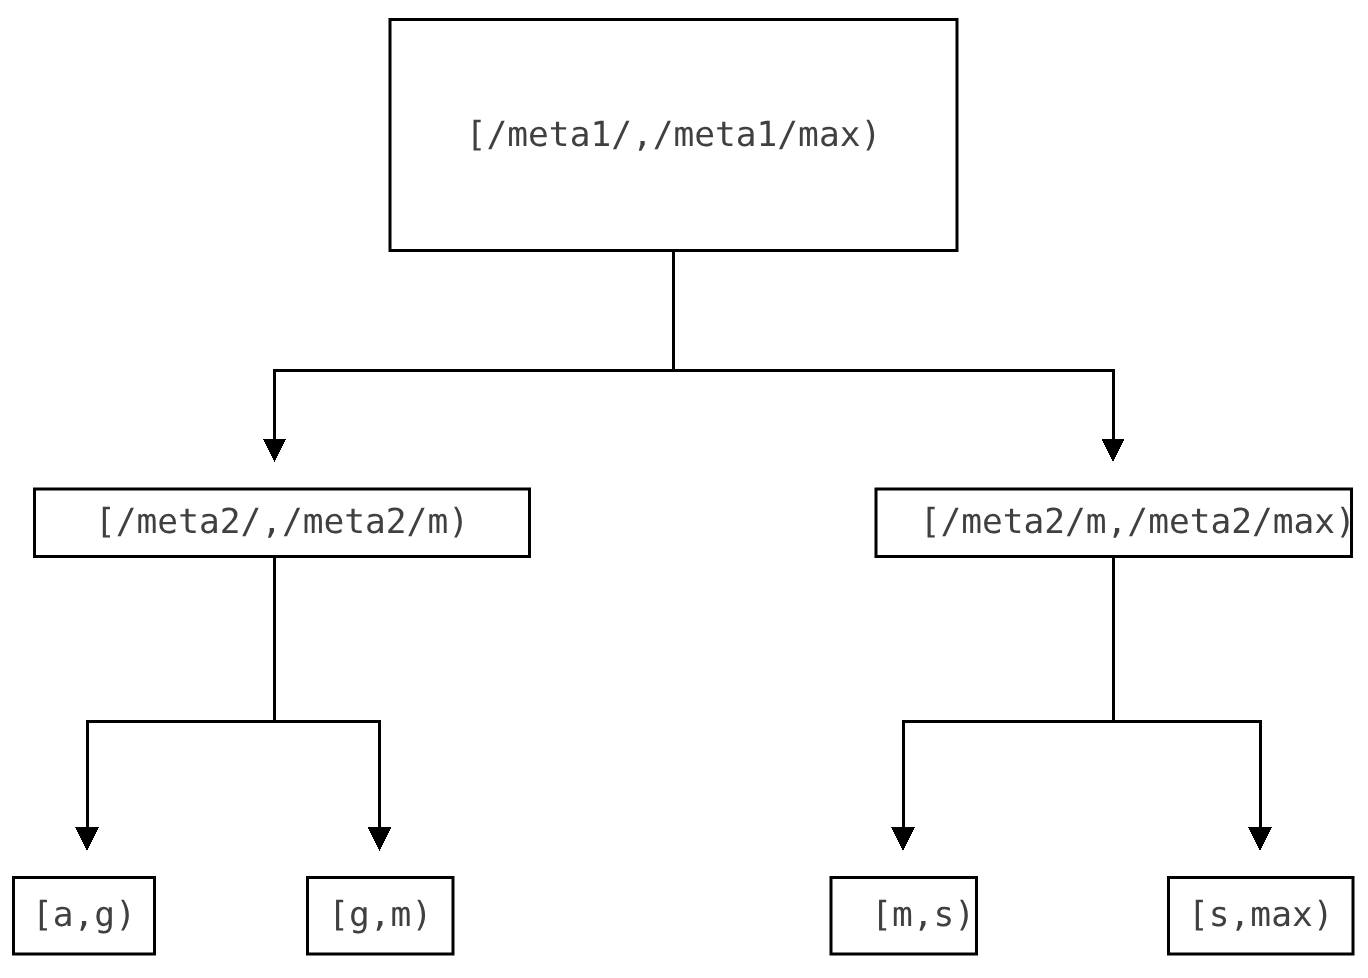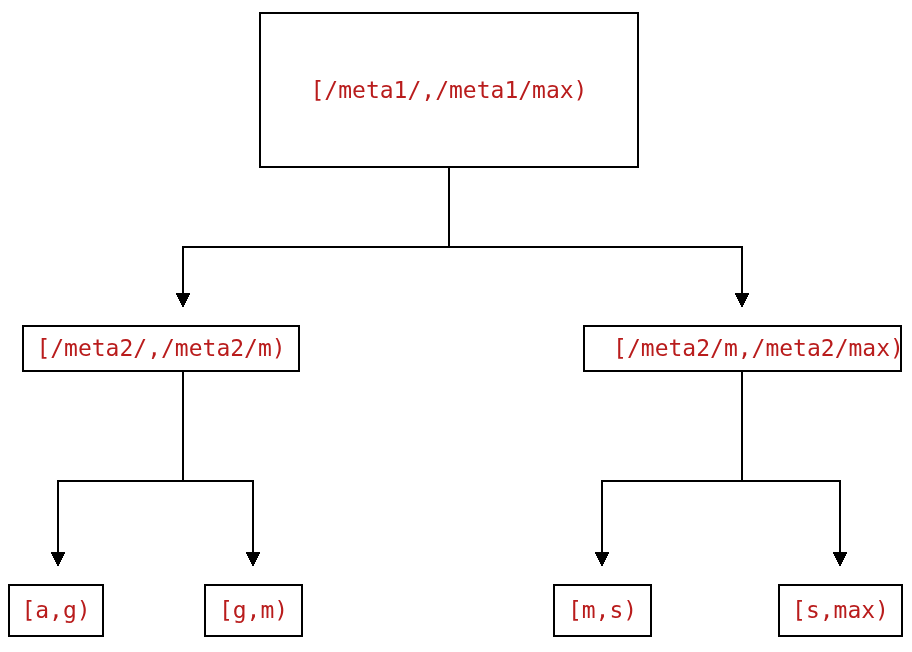--- a/index.html
+++ b/index.html
@@ -27,35 +27,35 @@
   }
   .edges polygon {
     fill: #000000;
     stroke: #000000;
   }
   .node {
     position: absolute;
     box-sizing: border-box;
     border: 2px solid #000000;
     background: #ffffff;
-    color: #b91c1c;
+    color: #404040;
     font-family: "DejaVu Sans Mono", "Liberation Mono", monospace;
     font-size: 23px;
     line-height: 1;
     display: flex;
     align-items: center;
     justify-content: center;
     white-space: nowrap;
   }
   .node-root    { left: 259px; top: 12px;  width: 380px; height: 156px; }
-  .node-l2-left { left: 22px;  top: 325px; width: 278px; height: 47px; }
+  .node-l2-left { left: 22px;  top: 325px; width: 332px; height: 47px; }
   .node-l2-right{ left: 583px; top: 325px; width: 319px; height: 47px; padding-left: 32px; }
   .node-leaf-1  { left: 8px;   top: 584px; width: 96px; height: 53px; }
   .node-leaf-2  { left: 204px; top: 584px; width: 99px;  height: 53px; }
-  .node-leaf-3  { left: 553px; top: 584px; width: 99px;  height: 53px; }
+  .node-leaf-3  { left: 553px; top: 584px; width: 99px;  height: 53px; justify-content: flex-end; }
   .node-leaf-4  { left: 778px; top: 584px; width: 125px; height: 53px; }
 </style>
 </head>
 <body>
 
 <div class="canvas">
 
   <svg class="edges" width="912" height="652" viewBox="0 0 912 652" xmlns="http://www.w3.org/2000/svg" shape-rendering="crispEdges">
 
     <line x1="449" y1="168" x2="449" y2="248"></line>

